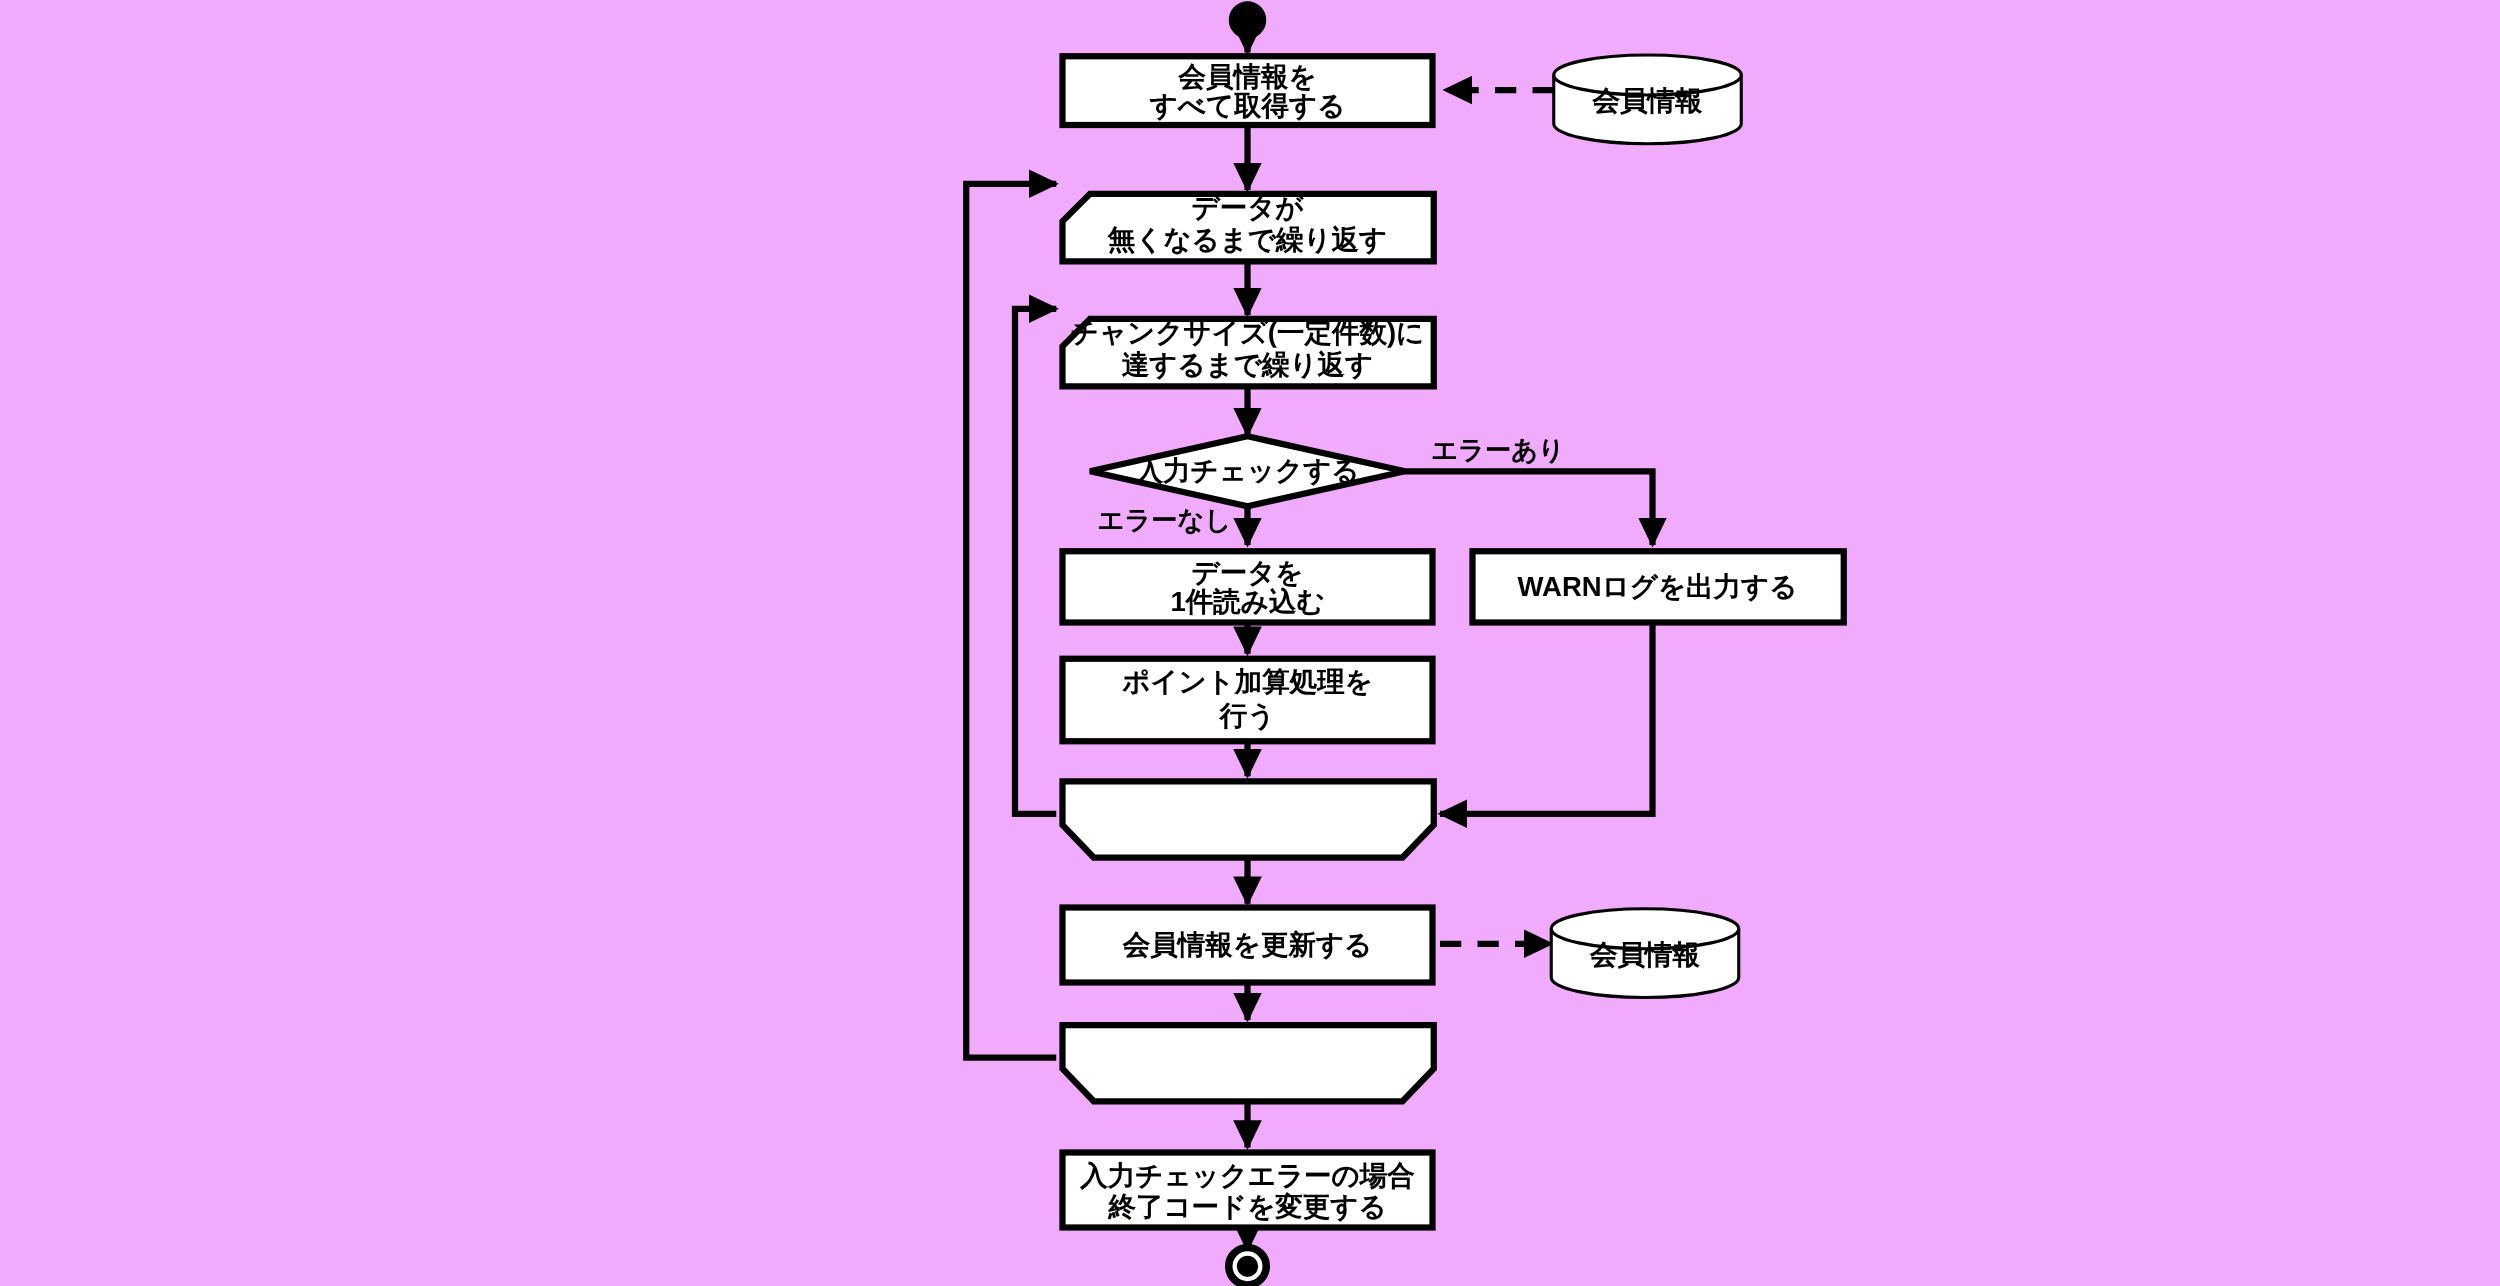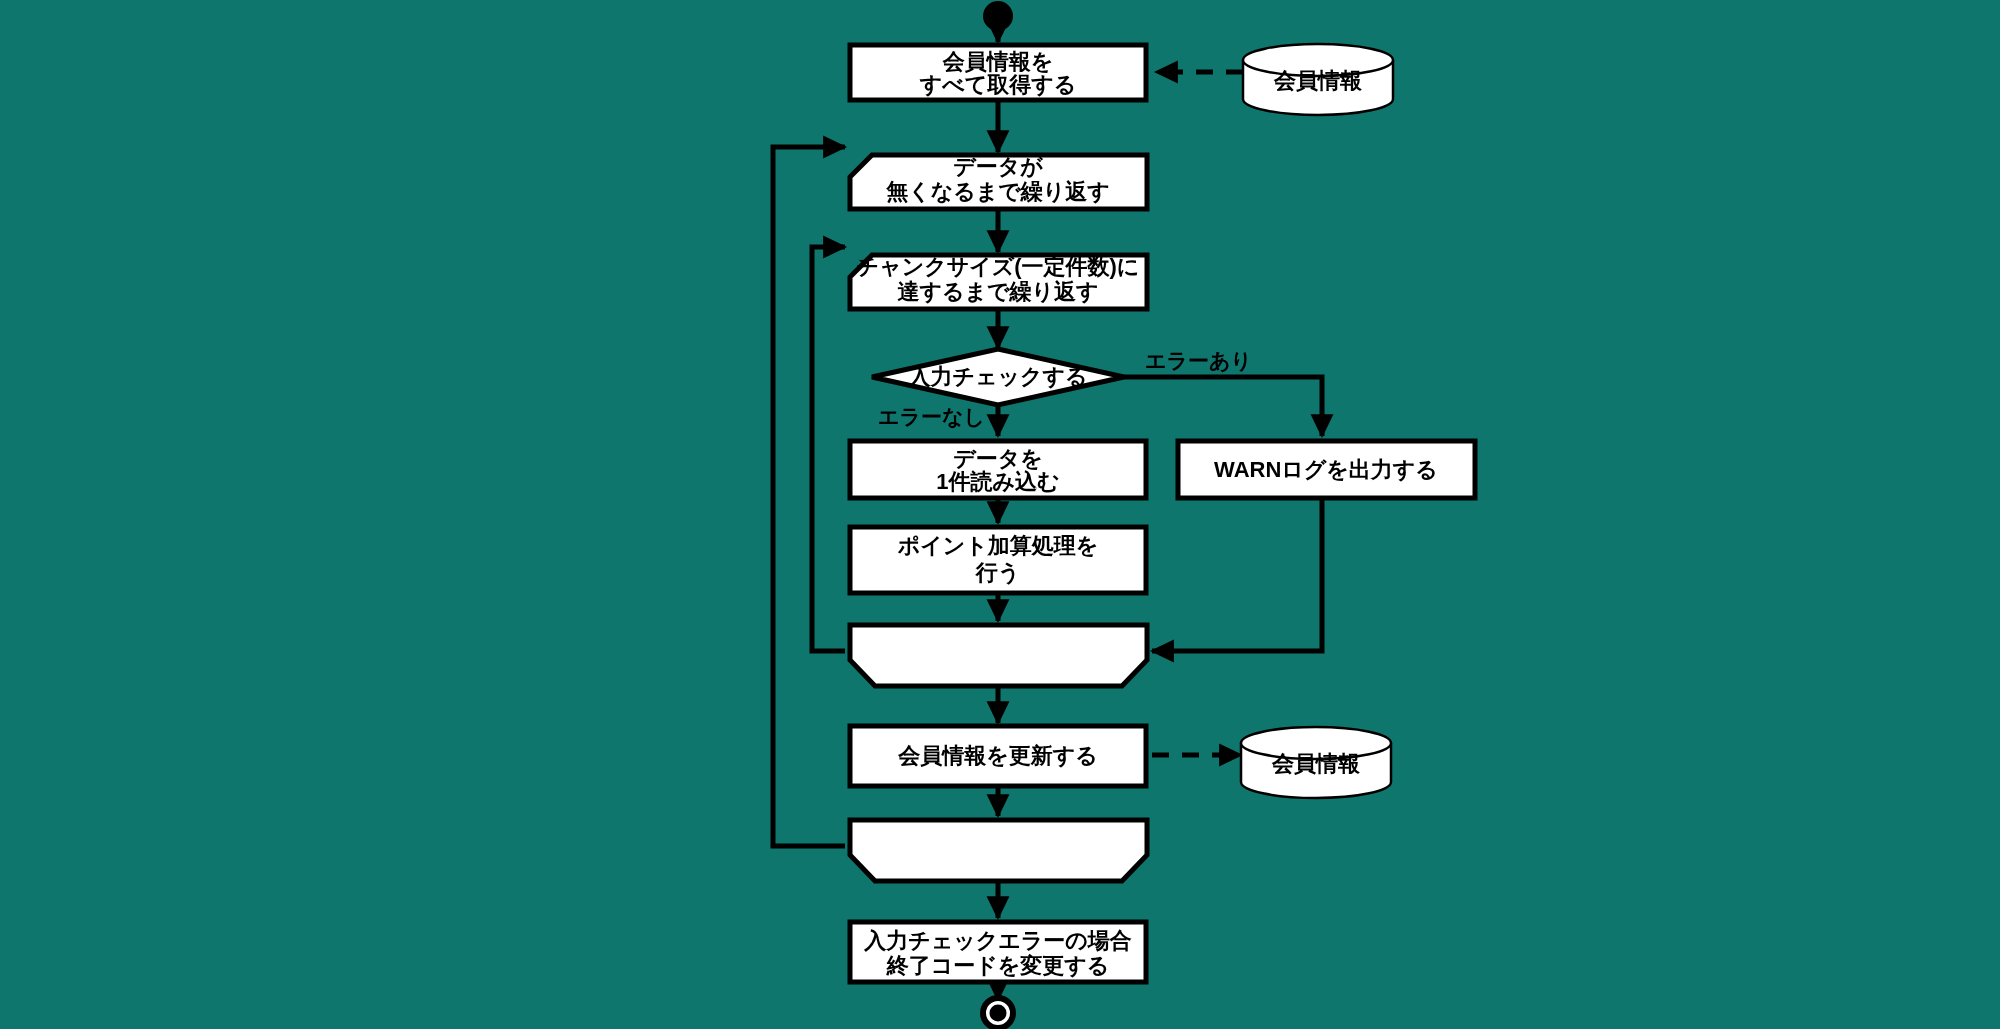--- a/index.html
+++ b/index.html
@@ -8,21 +8,21 @@
     padding: 0;
     background: #ffffff;
   }
   body {
     font-family: "Liberation Sans", "DejaVu Sans", sans-serif;
   }
   #canvas-wrap {
     position: relative;
     width: 2000px;
     height: 1029px;
-    background: #0f766e;
+    background: #f0abfc;
     overflow: hidden;
   }
   svg#diagram {
     display: block;
     width: 2000px;
     height: 1029px;
   }
   .shape-stroke {
     fill: #ffffff;
     stroke: #000000;

